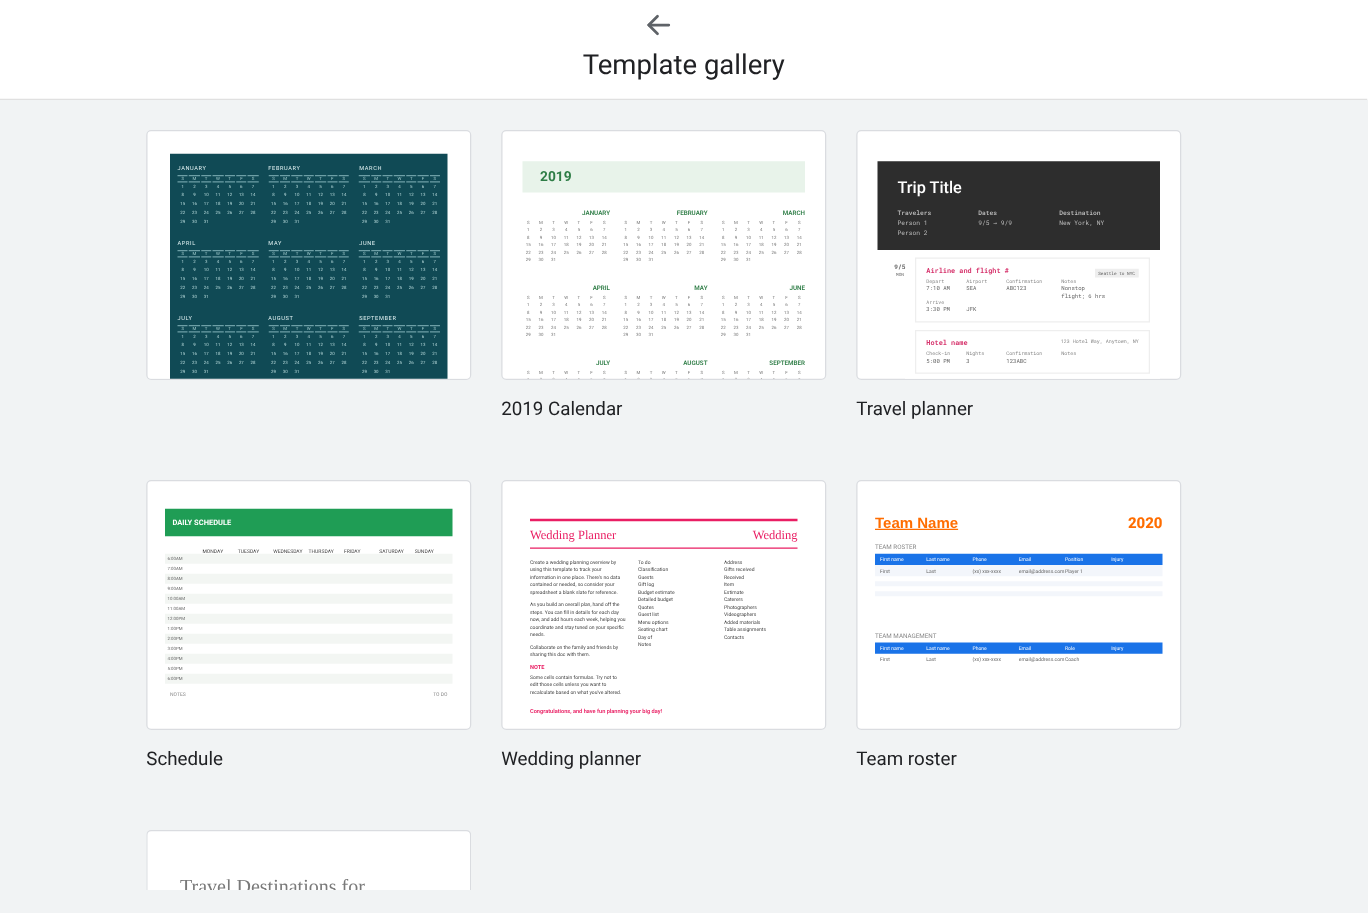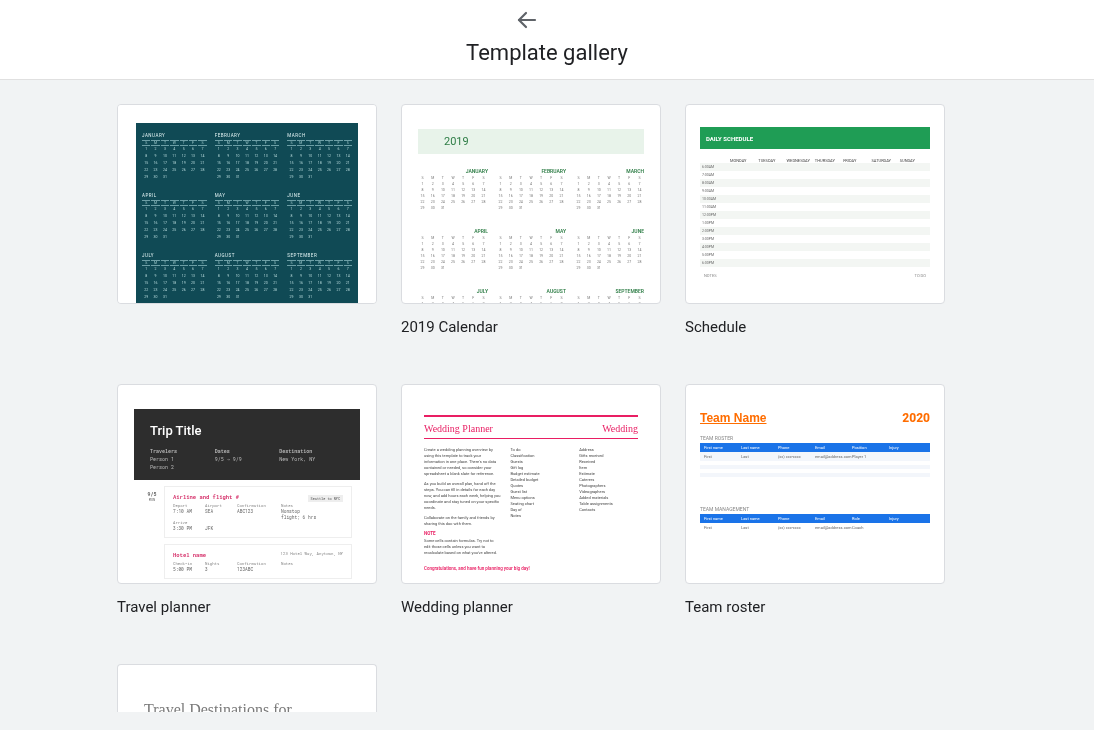--- a/index.html
+++ b/index.html
@@ -14,21 +14,21 @@
   .tlabel { margin-top: 14px; font-size: 15px; color: #202124; font-weight: 400; }
   
   .t2020 { background: #fff; padding: 18px; }
   .t2020-inner { background: #104a55; width: 100%; height: 100%; color: #cfe8e9; font-size: 5px; padding: 10px 6px; display: grid; grid-template-columns: repeat(3, 1fr); grid-auto-rows: 56px; gap: 4px 8px; }
   .mini-month { display:flex; flex-direction:column; }
   .mm-title { font-size: 4.5px; letter-spacing: .5px; margin-bottom: 2px; color:#e1f2f3; }
   .mm-grid { flex:1; display:grid; grid-template-columns: repeat(7,1fr); grid-auto-rows: 6px; gap:1px; font-size:3.5px; color:#b6d9da; }
   .mm-grid span { text-align:center; }
   .mm-head { color:#9ec9cb; border-top:.5px solid #6d9fa6; border-bottom:.5px solid #6d9fa6; }
   .t2019 { padding: 24px 16px; }
-  .t2019-banner { background: #e8f3ea; color:#2e7d46; font-size:11px; font-weight:400; padding:6px 26px; margin-bottom:14px; }
+  .t2019-banner { background: #e8f3ea; color:#2e7d46; font-size:11px; font-weight:700; padding:6px 14px; margin-bottom:14px; }
   .t2019-grid { display:grid; grid-template-columns:repeat(3,1fr); grid-auto-rows:50px; gap:10px 8px; }
   .t2019-month { font-size:5px; color:#555; }
   .t2019-mt { text-align:right; font-size:5px; color:#2e7d46; font-weight:600; margin-bottom:2px; }
   .t2019-mg { display:grid; grid-template-columns:repeat(7,1fr); grid-auto-rows:5px; gap:1px; font-size:3.5px; text-align:center; color:#777; }
   .tsched { padding: 22px 14px; font-size:4px; color:#666; }
   .tsched-head { background:#1f9d55; height:22px; color:#fff; display:flex; align-items:center; padding:0 6px; font-size:6px; }
   .tsched-head .hl { font-weight:700; font-size:6px; }
   .tsched-daysrow { display:grid; grid-template-columns: 28px repeat(7,1fr); font-size:4px; color:#444; height:12px; align-items:end; padding:0 2px; margin-top:2px;}
   .tsched-row { display:grid; grid-template-columns: 28px repeat(7,1fr); height:8px; align-items:center; }
   .tsched-row:nth-child(odd) { background:#f3f6f3; }
@@ -798,177 +798,20 @@
                 </div>
               </div>
             </div>
         </div>
       </div>
       <div class="tlabel">2019 Calendar</div>
     </div>
 
     <div class="card">
       <div class="thumb">
-        <div class="tsched">
-          <div class="tsched-head">
-              <span class="hl">DAILY SCHEDULE</span>
-            </div>
-          <div class="tsched-daysrow" id="sched-days">
-              <span></span>
-              <span>MONDAY</span>
-              <span>TUESDAY</span>
-              <span>WEDNESDAY</span>
-              <span>THURSDAY</span>
-              <span>FRIDAY</span>
-              <span>SATURDAY</span>
-              <span>SUNDAY</span>
-            </div>
-          <div id="sched-rows">
-              <div class="tsched-row">
-                <span>6:00AM</span>
-                <span></span>
-                <span></span>
-                <span></span>
-                <span></span>
-                <span></span>
-                <span></span>
-                <span></span>
-              </div>
-              <div class="tsched-row">
-                <span>7:00AM</span>
-                <span></span>
-                <span></span>
-                <span></span>
-                <span></span>
-                <span></span>
-                <span></span>
-                <span></span>
-              </div>
-              <div class="tsched-row">
-                <span>8:00AM</span>
-                <span></span>
-                <span></span>
-                <span></span>
-                <span></span>
-                <span></span>
-                <span></span>
-                <span></span>
-              </div>
-              <div class="tsched-row">
-                <span>9:00AM</span>
-                <span></span>
-                <span></span>
-                <span></span>
-                <span></span>
-                <span></span>
-                <span></span>
-                <span></span>
-              </div>
-              <div class="tsched-row">
-                <span>10:00AM</span>
-                <span></span>
-                <span></span>
-                <span></span>
-                <span></span>
-                <span></span>
-                <span></span>
-                <span></span>
-              </div>
-              <div class="tsched-row">
-                <span>11:00AM</span>
-                <span></span>
-                <span></span>
-                <span></span>
-                <span></span>
-                <span></span>
-                <span></span>
-                <span></span>
-              </div>
-              <div class="tsched-row">
-                <span>12:00PM</span>
-                <span></span>
-                <span></span>
-                <span></span>
-                <span></span>
-                <span></span>
-                <span></span>
-                <span></span>
-              </div>
-              <div class="tsched-row">
-                <span>1:00PM</span>
-                <span></span>
-                <span></span>
-                <span></span>
-                <span></span>
-                <span></span>
-                <span></span>
-                <span></span>
-              </div>
-              <div class="tsched-row">
-                <span>2:00PM</span>
-                <span></span>
-                <span></span>
-                <span></span>
-                <span></span>
-                <span></span>
-                <span></span>
-                <span></span>
-              </div>
-              <div class="tsched-row">
-                <span>3:00PM</span>
-                <span></span>
-                <span></span>
-                <span></span>
-                <span></span>
-                <span></span>
-                <span></span>
-                <span></span>
-              </div>
-              <div class="tsched-row">
-                <span>4:00PM</span>
-                <span></span>
-                <span></span>
-                <span></span>
-                <span></span>
-                <span></span>
-                <span></span>
-                <span></span>
-              </div>
-              <div class="tsched-row">
-                <span>5:00PM</span>
-                <span></span>
-                <span></span>
-                <span></span>
-                <span></span>
-                <span></span>
-                <span></span>
-                <span></span>
-              </div>
-              <div class="tsched-row">
-                <span>6:00PM</span>
-                <span></span>
-                <span></span>
-                <span></span>
-                <span></span>
-                <span></span>
-                <span></span>
-                <span></span>
-              </div>
-            </div>
-          <div class="tsched-foot">
-              <span>NOTES</span>
-              <span>TO DO</span>
-            </div>
-        </div>
-      </div>
-      <div class="tlabel">Schedule</div>
-    </div>
-
-    <div class="card">
-      <div class="thumb">
         <div class="ttrip">
           <div class="ttrip-head">
             <div class="ttrip-title">Trip Title</div>
             <div class="ttrip-meta" id="trip-meta">
                 <span style="font-weight: 600;">Travelers</span>
                 <span style="font-weight: 600;">Dates</span>
                 <span style="font-weight: 600;">Destination</span>
                 <span>Person 1</span>
                 <span>9/5 → 9/9</span>
                 <span>New York, NY</span>
@@ -1020,20 +863,177 @@
                   <span>5:00 PM</span>
                   <span>3</span>
                   <span>123ABC</span>
                   <span></span>
                 </div>
             </div>
           </div>
         </div>
       </div>
       <div class="tlabel">Travel planner</div>
+    </div>
+
+    <div class="card">
+      <div class="thumb">
+        <div class="tsched">
+          <div class="tsched-head">
+              <span class="hl">DAILY SCHEDULE</span>
+            </div>
+          <div class="tsched-daysrow" id="sched-days">
+              <span></span>
+              <span>MONDAY</span>
+              <span>TUESDAY</span>
+              <span>WEDNESDAY</span>
+              <span>THURSDAY</span>
+              <span>FRIDAY</span>
+              <span>SATURDAY</span>
+              <span>SUNDAY</span>
+            </div>
+          <div id="sched-rows">
+              <div class="tsched-row">
+                <span>6:00AM</span>
+                <span></span>
+                <span></span>
+                <span></span>
+                <span></span>
+                <span></span>
+                <span></span>
+                <span></span>
+              </div>
+              <div class="tsched-row">
+                <span>7:00AM</span>
+                <span></span>
+                <span></span>
+                <span></span>
+                <span></span>
+                <span></span>
+                <span></span>
+                <span></span>
+              </div>
+              <div class="tsched-row">
+                <span>8:00AM</span>
+                <span></span>
+                <span></span>
+                <span></span>
+                <span></span>
+                <span></span>
+                <span></span>
+                <span></span>
+              </div>
+              <div class="tsched-row">
+                <span>9:00AM</span>
+                <span></span>
+                <span></span>
+                <span></span>
+                <span></span>
+                <span></span>
+                <span></span>
+                <span></span>
+              </div>
+              <div class="tsched-row">
+                <span>10:00AM</span>
+                <span></span>
+                <span></span>
+                <span></span>
+                <span></span>
+                <span></span>
+                <span></span>
+                <span></span>
+              </div>
+              <div class="tsched-row">
+                <span>11:00AM</span>
+                <span></span>
+                <span></span>
+                <span></span>
+                <span></span>
+                <span></span>
+                <span></span>
+                <span></span>
+              </div>
+              <div class="tsched-row">
+                <span>12:00PM</span>
+                <span></span>
+                <span></span>
+                <span></span>
+                <span></span>
+                <span></span>
+                <span></span>
+                <span></span>
+              </div>
+              <div class="tsched-row">
+                <span>1:00PM</span>
+                <span></span>
+                <span></span>
+                <span></span>
+                <span></span>
+                <span></span>
+                <span></span>
+                <span></span>
+              </div>
+              <div class="tsched-row">
+                <span>2:00PM</span>
+                <span></span>
+                <span></span>
+                <span></span>
+                <span></span>
+                <span></span>
+                <span></span>
+                <span></span>
+              </div>
+              <div class="tsched-row">
+                <span>3:00PM</span>
+                <span></span>
+                <span></span>
+                <span></span>
+                <span></span>
+                <span></span>
+                <span></span>
+                <span></span>
+              </div>
+              <div class="tsched-row">
+                <span>4:00PM</span>
+                <span></span>
+                <span></span>
+                <span></span>
+                <span></span>
+                <span></span>
+                <span></span>
+                <span></span>
+              </div>
+              <div class="tsched-row">
+                <span>5:00PM</span>
+                <span></span>
+                <span></span>
+                <span></span>
+                <span></span>
+                <span></span>
+                <span></span>
+                <span></span>
+              </div>
+              <div class="tsched-row">
+                <span>6:00PM</span>
+                <span></span>
+                <span></span>
+                <span></span>
+                <span></span>
+                <span></span>
+                <span></span>
+                <span></span>
+              </div>
+            </div>
+          <div class="tsched-foot">
+              <span>NOTES</span>
+              <span>TO DO</span>
+            </div>
+        </div>
+      </div>
+      <div class="tlabel">Schedule</div>
     </div>
 
     <div class="card">
       <div class="thumb">
         <div class="twed">
           <hr class="twed-hr">
           <div class="twed-titles">
               <span>Wedding Planner</span>
               <span>Wedding</span>
             </div>

